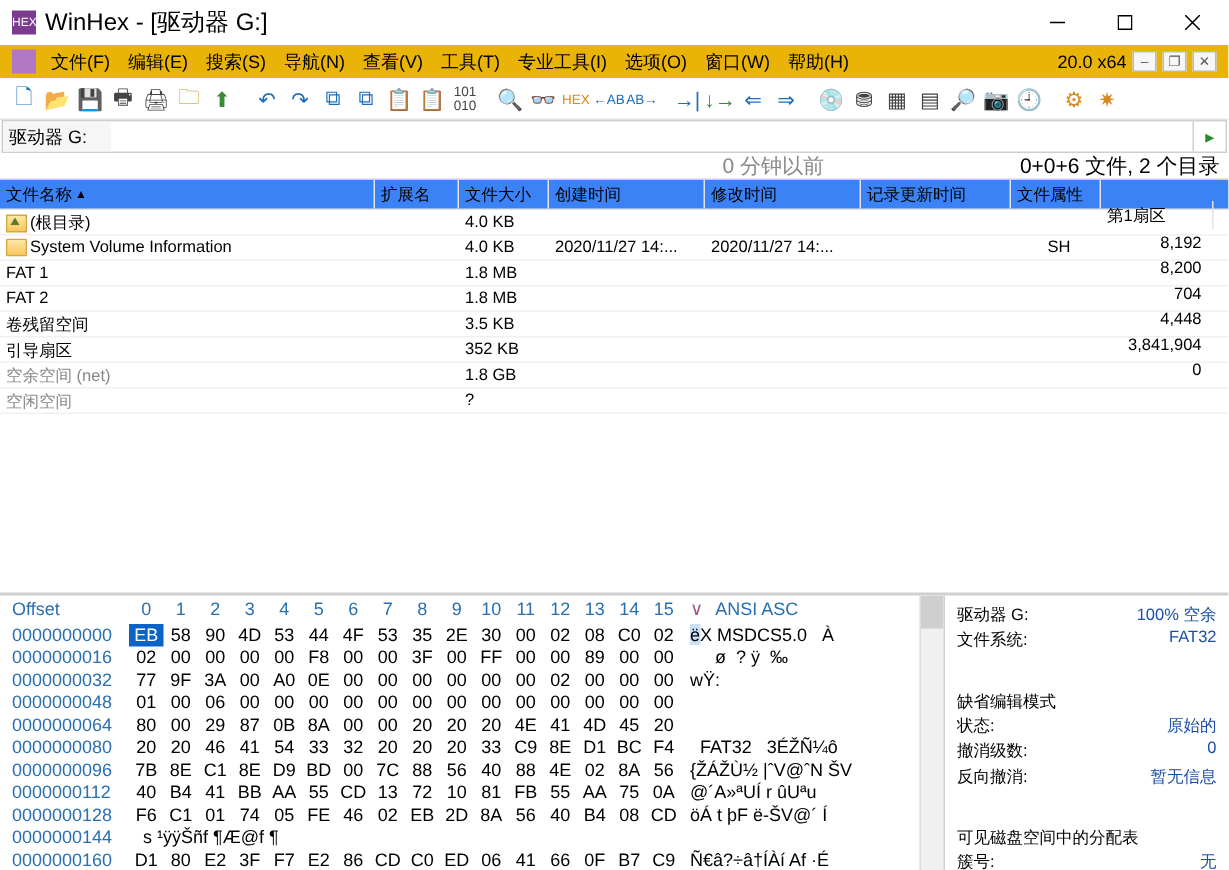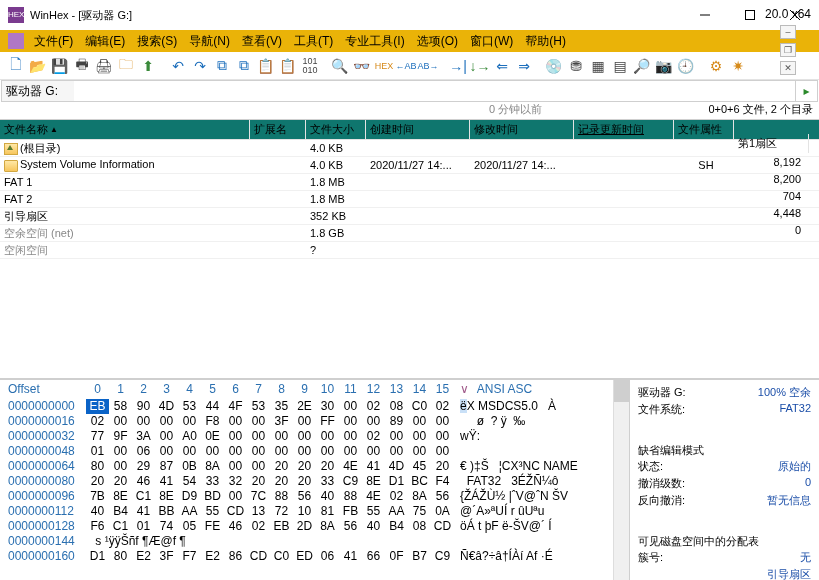--- a/index.html
+++ b/index.html
@@ -1,61 +1,61 @@
 <!DOCTYPE html>
 <html><head>
 <meta charset="utf-8">
 <style>
 * { box-sizing: border-box; margin: 0; padding: 0; font-family: "Microsoft YaHei", "Segoe UI", Tahoma, sans-serif; }
 html, body { width: 819px; height: 580px; overflow: hidden; background: #fff; font-size: 12px; color: #000; }
 
 
 .titlebar { display: flex; align-items: center; height: 30px; background: #fff; padding: 0 2px; }
 .titlebar .appicon { width: 16px; height: 16px; background: #7a3b8f; margin: 0 6px; position: relative; font-size:8px; color:#fff; text-align:center; line-height:16px;}
-.titlebar .title { flex: 1; font-size: 11px; }
+.titlebar .title { flex: 1; font-size: 16px; }
 .titlebar .winbtns { display: flex; }
 .titlebar .winbtn { width: 45px; height: 28px; display: flex; align-items: center; justify-content: center; font-size: 12px; }
 .titlebar .winbtn svg { width: 10px; height: 10px; stroke: #000; }
 
 
 .menubar { display: flex; align-items: center; height: 22px; padding-left: 8px; gap: 0; background: #eab308; }
 .menubar .menu { padding: 2px 6px; cursor: default; }
-.menubar .right { margin-left: auto; padding-right: 8px; display:flex; align-items:center; gap:4px;flex-direction:column;}
+.menubar .right { margin-left: auto; padding-right: 8px; display:flex; align-items:center; gap:4px;}
 .menubar .rightlbl { color:#000; }
 .menubar .smallbtn { width:16px; height:14px; border:1px solid #bbb; background:#f6f6f6; display:flex; align-items:center; justify-content:center; font-size:9px; color:#555;}
 
 
 .toolbar { display: flex; align-items: center; height: 28px; padding: 1px 6px; gap: 2px; background: #fff; border-bottom: 1px solid #e3e3e3; }
 .toolbar .sep { width: 6px; }
 .toolbar .tbtn { width: 20px; height: 20px; display: flex; align-items: center; justify-content: center; font-size: 14px; color: #555; }
 .toolbar .tbtn.blue { color:#1d6fbc; }
 .toolbar .tbtn.orange { color:#d68a1a; }
 .toolbar .tbtn.green { color:#3a8a3a; }
 .toolbar .tbtn.purple{ color:#8a4ba8; }
 .toolbar .tbtn.dark  { color:#444; }
 
 
 .pathbar { display:flex; align-items:center; height:22px; border:1px solid #cfcfcf; margin:0 1px;}
 .pathbar .label { width:72px; padding-left:4px; background:#f6f6f6; height:100%; display:flex; align-items:center;}
 .pathbar .input { flex:1; height:100%; padding-left:4px; display:flex; align-items:center;}
 .pathbar .go { width:22px; height:100%; border-left:1px solid #cfcfcf; display:flex; align-items:center; justify-content:center; color:#2b8a2b;}
 
 
-.statstrip { display:flex; height:18px; border-bottom:1px solid #cfcfcf; font-size:11px; }
+.statstrip { display:flex; height:18px; border-bottom:1px solid #cfcfcf; font-size:14px; }
 .statstrip .left { width:362px; }
 .statstrip .mid  { flex:1; text-align:center; color:#888; }
 .statstrip .right{ width:150px; text-align:right; padding-right:6px;}
 
 
 .filelist { border-bottom: 1px solid #cfcfcf; }
-.filelist .hdr { display:flex; background:#0f766e; border-bottom:1px solid #e3e3e3; height:20px; align-items:center;}
+.filelist .hdr { display:flex; background:#3b82f6; border-bottom:1px solid #e3e3e3; height:20px; align-items:center;}
 .filelist .hdr > div { border-right:1px solid #e3e3e3; padding-left:4px; height:100%; display:flex; align-items:center; font-size:11px;}
 .filelist .row { display:flex; height:17px; align-items:center; border-bottom:1px solid #f0f0f0;}
 .filelist .row > div { padding-left:4px; font-size:11px; overflow:hidden; white-space:nowrap;}
-.col-name{width:250px;} .col-ext{width:56px;} .col-size{width:60px;text-align:left;padding-right:4px;} .col-ctime{width:104px;} .col-mtime{width:104px;} .col-rtime{width:100px;text-decoration:underline;} .col-attr{width:60px;text-align:center;} .col-sector{width:75px;text-align:right;padding-right:8px;margin-top:28px;}
+.col-name{width:250px;} .col-ext{width:56px;} .col-size{width:60px;text-align:left;padding-right:4px;} .col-ctime{width:104px;} .col-mtime{width:104px;} .col-rtime{width:100px;} .col-attr{width:60px;text-align:center;} .col-sector{width:75px;text-align:right;padding-right:8px;margin-top:28px;}
 .filelist .hdr .col-name::after{content:"▲"; font-size:8px; margin-left:2px;}
 .filelist .icon { width:14px; height:12px; display:inline-block; margin-right:2px; vertical-align:middle;}
 .folder-icon{ background:linear-gradient(#ffe8a6,#f7c65c); border:1px solid #d1a741; border-radius:1px;}
 .folder-up{ background:linear-gradient(#ffe8a6,#f7c65c); border:1px solid #d1a741; position:relative;}
 .folder-up::after{content:""; position:absolute; left:2px; top:1px; width:0;height:0;border-left:3px solid transparent;border-right:3px solid transparent;border-bottom:5px solid #5a7a2c;}
 .gray { color:#888; }
 .placeholder { height:119px; }
 
 
 .hexwrap { display:flex; height:201px; border-top:1px solid #cfcfcf;}
@@ -223,20 +223,30 @@
         <div class="col-name"><span>FAT 2</span></div>
         <div class="col-ext"></div>
         <div class="col-size">1.8 MB</div>
         <div class="col-ctime"></div>
         <div class="col-mtime"></div>
         <div class="col-rtime"></div>
         <div class="col-attr"></div>
         <div class="col-sector">4,448</div>
       </div>
       <div class="row">
+        <div class="col-name"><span>卷残留空间</span></div>
+        <div class="col-ext"></div>
+        <div class="col-size">3.5 KB</div>
+        <div class="col-ctime"></div>
+        <div class="col-mtime"></div>
+        <div class="col-rtime"></div>
+        <div class="col-attr"></div>
+        <div class="col-sector">3,841,904</div>
+      </div>
+      <div class="row">
         <div class="col-name"><span>引导扇区</span></div>
         <div class="col-ext"></div>
         <div class="col-size">352 KB</div>
         <div class="col-ctime"></div>
         <div class="col-mtime"></div>
         <div class="col-rtime"></div>
         <div class="col-attr"></div>
         <div class="col-sector">0</div>
       </div>
       <div class="row">
@@ -271,21 +281,21 @@
       <div class="asc">
           <span class="arrow">∨</span>
           <span>ANSI ASC</span>
         </div>
     </div>
     <div class="hexrows" id="hexrows">
         <div class="hrow"><div class="ofs">0000000000</div><div class="hx"><span class="selected">EB</span><span>58</span><span>90</span><span>4D</span><span>53</span><span>44</span><span>4F</span><span>53</span><span>35</span><span>2E</span><span>30</span><span>00</span><span>02</span><span>08</span><span>C0</span><span>02</span></div><div class="asc"><span class="selected">ë</span>X MSDCS5.0   À </div></div>
         <div class="hrow"><div class="ofs">0000000016</div><div class="hx"><span>02</span><span>00</span><span>00</span><span>00</span><span>00</span><span>F8</span><span>00</span><span>00</span><span>3F</span><span>00</span><span>FF</span><span>00</span><span>00</span><span>89</span><span>00</span><span>00</span></div><div class="asc">     ø  ? ÿ  ‰  </div></div>
         <div class="hrow"><div class="ofs">0000000032</div><div class="hx"><span>77</span><span>9F</span><span>3A</span><span>00</span><span>A0</span><span>0E</span><span>00</span><span>00</span><span>00</span><span>00</span><span>00</span><span>00</span><span>02</span><span>00</span><span>00</span><span>00</span></div><div class="asc">wŸ:             </div></div>
         <div class="hrow"><div class="ofs">0000000048</div><div class="hx"><span>01</span><span>00</span><span>06</span><span>00</span><span>00</span><span>00</span><span>00</span><span>00</span><span>00</span><span>00</span><span>00</span><span>00</span><span>00</span><span>00</span><span>00</span><span>00</span></div><div class="asc">                </div></div>
-        <div class="hrow"><div class="ofs">0000000064</div><div class="hx"><span>80</span><span>00</span><span>29</span><span>87</span><span>0B</span><span>8A</span><span>00</span><span>00</span><span>20</span><span>20</span><span>20</span><span>4E</span><span>41</span><span>4D</span><span>45</span><span>20</span></div><div class="asc">€ )‡Š   ¦CX³NC NAME</div></div>
+        <div class="hrow"><div class="ofs">0000000064</div><div class="hx"><span>80</span><span>00</span><span>29</span><span>87</span><span>0B</span><span>8A</span><span>00</span><span>00</span><span>20</span><span>20</span><span>20</span><span>4E</span><span>41</span><span>4D</span><span>45</span><span>20</span></div></div>
         <div class="hrow"><div class="ofs">0000000080</div><div class="hx"><span>20</span><span>20</span><span>46</span><span>41</span><span>54</span><span>33</span><span>32</span><span>20</span><span>20</span><span>20</span><span>33</span><span>C9</span><span>8E</span><span>D1</span><span>BC</span><span>F4</span></div><div class="asc">  FAT32   3ÉŽÑ¼ô</div></div>
         <div class="hrow"><div class="ofs">0000000096</div><div class="hx"><span>7B</span><span>8E</span><span>C1</span><span>8E</span><span>D9</span><span>BD</span><span>00</span><span>7C</span><span>88</span><span>56</span><span>40</span><span>88</span><span>4E</span><span>02</span><span>8A</span><span>56</span></div><div class="asc">{ŽÁŽÙ½ |ˆV@ˆN ŠV</div></div>
         <div class="hrow"><div class="ofs">0000000112</div><div class="hx"><span>40</span><span>B4</span><span>41</span><span>BB</span><span>AA</span><span>55</span><span>CD</span><span>13</span><span>72</span><span>10</span><span>81</span><span>FB</span><span>55</span><span>AA</span><span>75</span><span>0A</span></div><div class="asc">@´A»ªUÍ r ûUªu </div></div>
         <div class="hrow"><div class="ofs">0000000128</div><div class="hx"><span>F6</span><span>C1</span><span>01</span><span>74</span><span>05</span><span>FE</span><span>46</span><span>02</span><span>EB</span><span>2D</span><span>8A</span><span>56</span><span>40</span><span>B4</span><span>08</span><span>CD</span></div><div class="asc">öÁ t þF ë-ŠV@´ Í</div></div>
         <div class="hrow"><div class="ofs">0000000144</div><div class="asc"> s ¹ÿÿŠñf ¶Æ@f ¶</div></div>
         <div class="hrow"><div class="ofs">0000000160</div><div class="hx"><span>D1</span><span>80</span><span>E2</span><span>3F</span><span>F7</span><span>E2</span><span>86</span><span>CD</span><span>C0</span><span>ED</span><span>06</span><span>41</span><span>66</span><span>0F</span><span>B7</span><span>C9</span></div><div class="asc">Ñ€â?÷â†ÍÀí Af ·É</div></div>
       </div>
 
     <div class="scrolly">
         <div class="thumb"></div>

